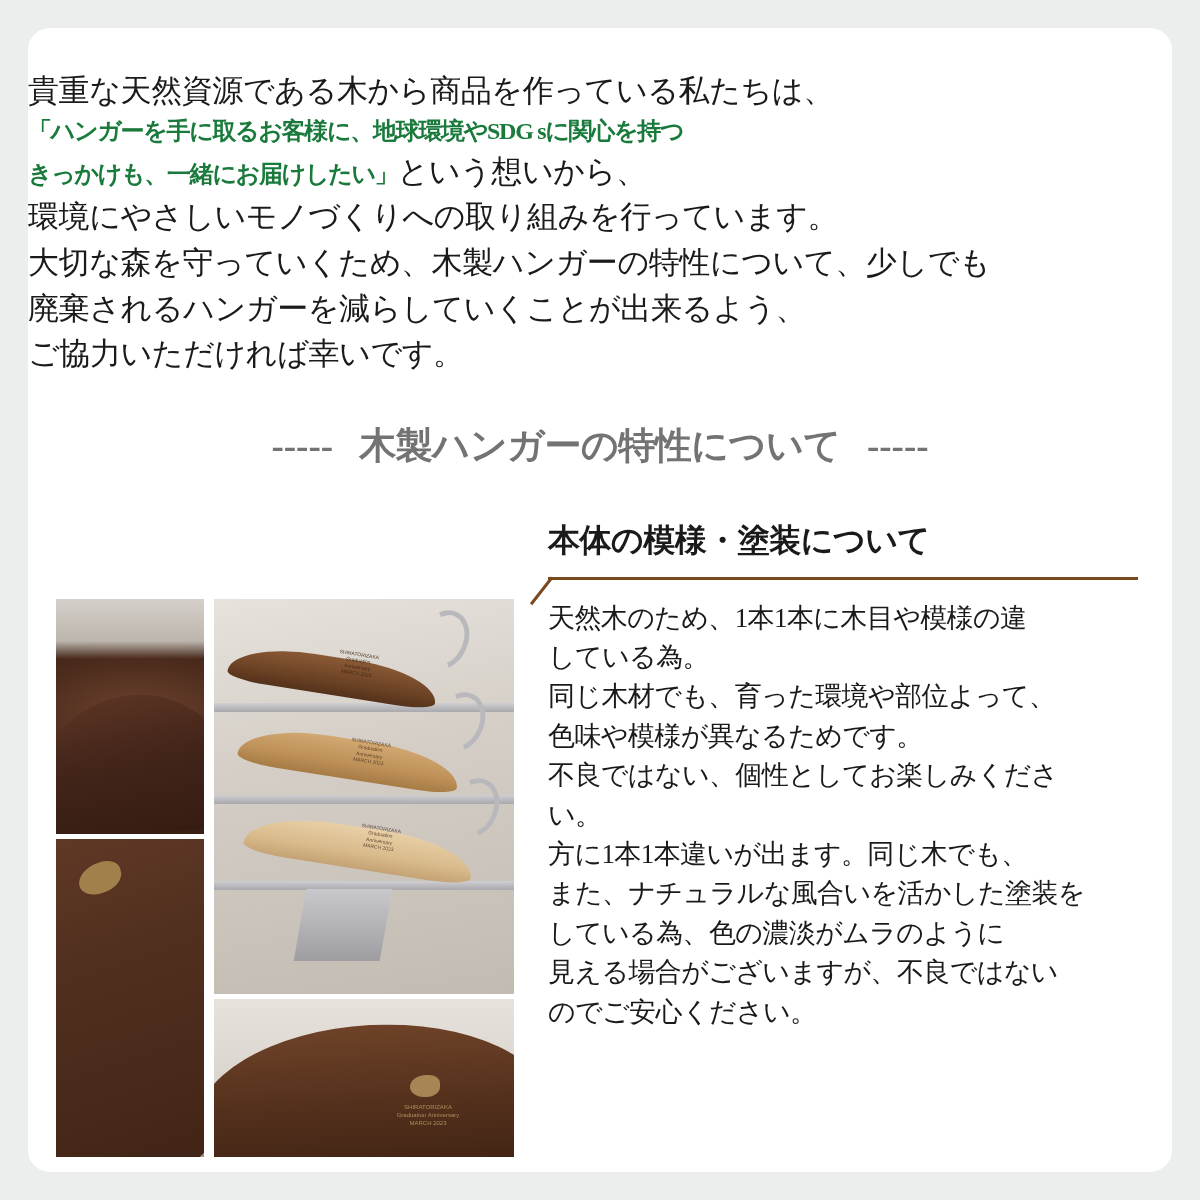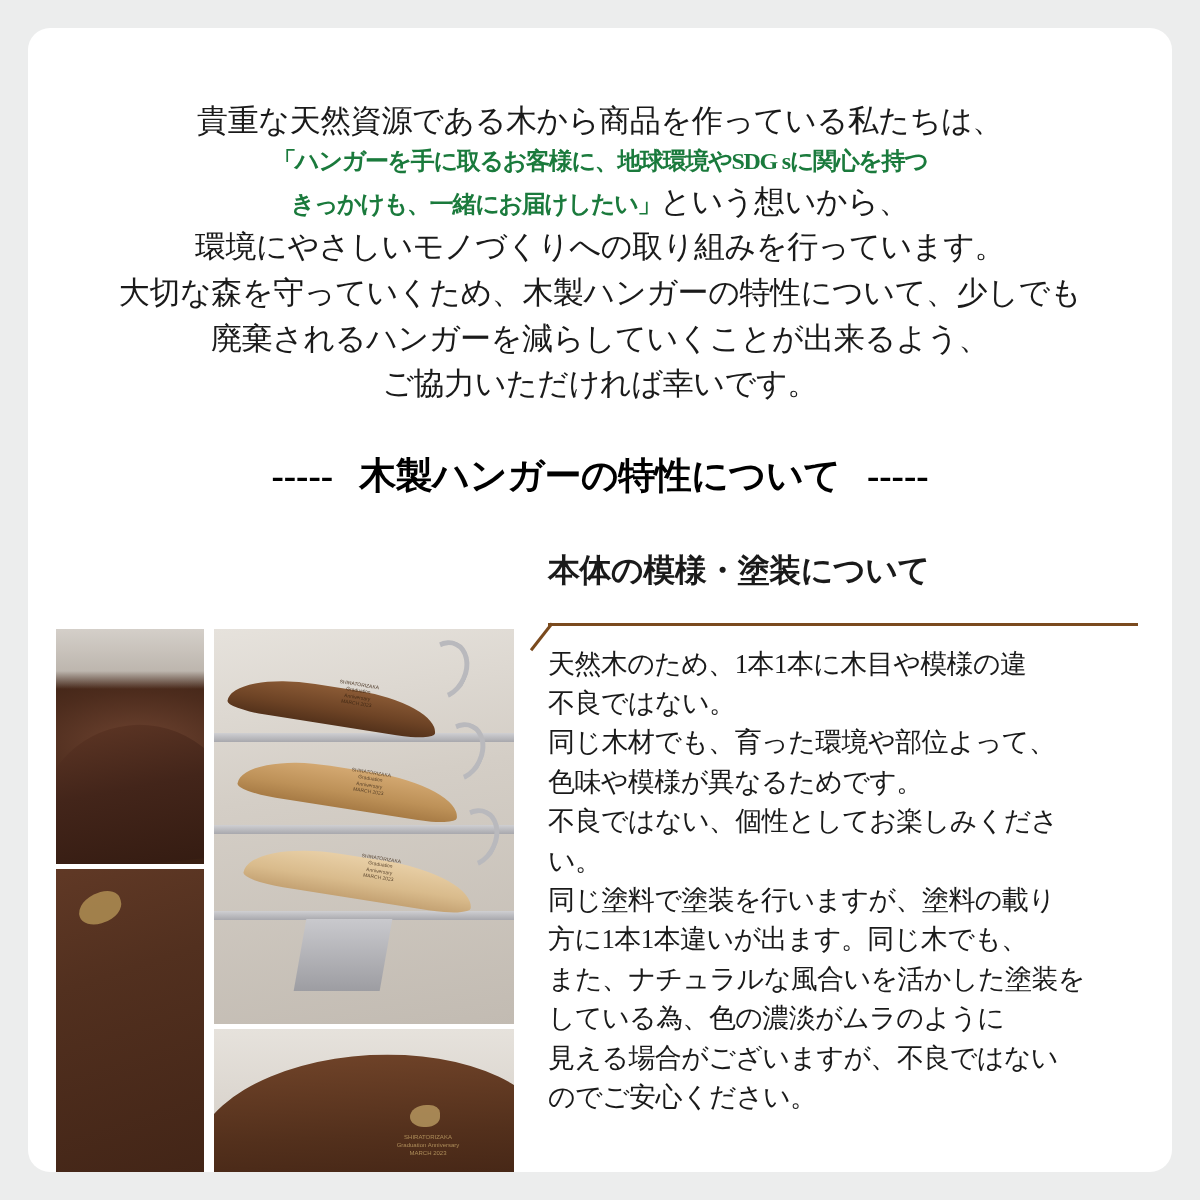--- a/index.html
+++ b/index.html
@@ -17,43 +17,43 @@
     position: absolute;
     left: 28px;
     top: 28px;
     width: 1144px;
     height: 1144px;
     background: #ffffff;
     border-radius: 22px;
     overflow: hidden;
   }
   .intro {
-    margin-top: 70px;
-    text-align: center;
+    margin-top: 40px;
+    text-align: left;
     font-size: 31px;
     line-height: 1.47;
     color: #1a1a1a;
     letter-spacing: -0.4px;
   }
   .intro .line {
     display: block;
     white-space: nowrap;
   }
   .intro .green {
     color: #1a7a3c;
     font-weight: bold;
     font-size: 24px;
     letter-spacing: -1.3px;
   }
   .section-heading {
     margin-top: 44px;
     text-align: center;
     font-size: 37px;
     font-weight: bold;
-    color: #000000;
+    color: #737373;
     letter-spacing: -0.5px;
   }
   .section-heading .dashes {
     font-weight: bold;
     letter-spacing: 0px;
   }
   .sub-heading {
     margin-top: 48px;
     margin-left: 520px;
     font-size: 32px;
@@ -254,21 +254,21 @@
     text-align: center;
     color: #c3a368;
     line-height: 1.35;
     opacity: 0.8;
     white-space: pre-line;
   }
   
   .text-col {
     position: absolute;
     left: 520px;
-    top: 16px;
+    top: 0;
     width: 590px;
   }
   .rule {
     position: absolute;
     left: 0;
     top: 0;
     width: 590px;
     height: 3px;
     background: #7a4a1e;
   }
@@ -354,26 +354,25 @@
       <div class="logo-mark"></div>
       <div class="logo-text">SHIRATORIZAKA
 Graduation Anniversary
 MARCH 2023</div>
     </div>
 
     <div class="text-col">
       <div class="rule"></div>
       <div class="body-text">
         <p>天然木のため、1本1本に木目や模様の違</p>
-        <p>不良ではない。</p>
+        <p>している為。</p>
         <p>同じ木材でも、育った環境や部位よって、</p>
         <p>色味や模様が異なるためです。</p>
         <p>不良ではない、個性としてお楽しみくださ</p>
         <p>い。</p>
-        <p>同じ塗料で塗装を行いますが、塗料の載り</p>
         <p>方に1本1本違いが出ます。同じ木でも、</p>
         <p>また、ナチュラルな風合いを活かした塗装を</p>
         <p>している為、色の濃淡がムラのように</p>
         <p>見える場合がございますが、不良ではない</p>
         <p>のでご安心ください。</p>
       </div>
     </div>
 
   </div>
 </div>

